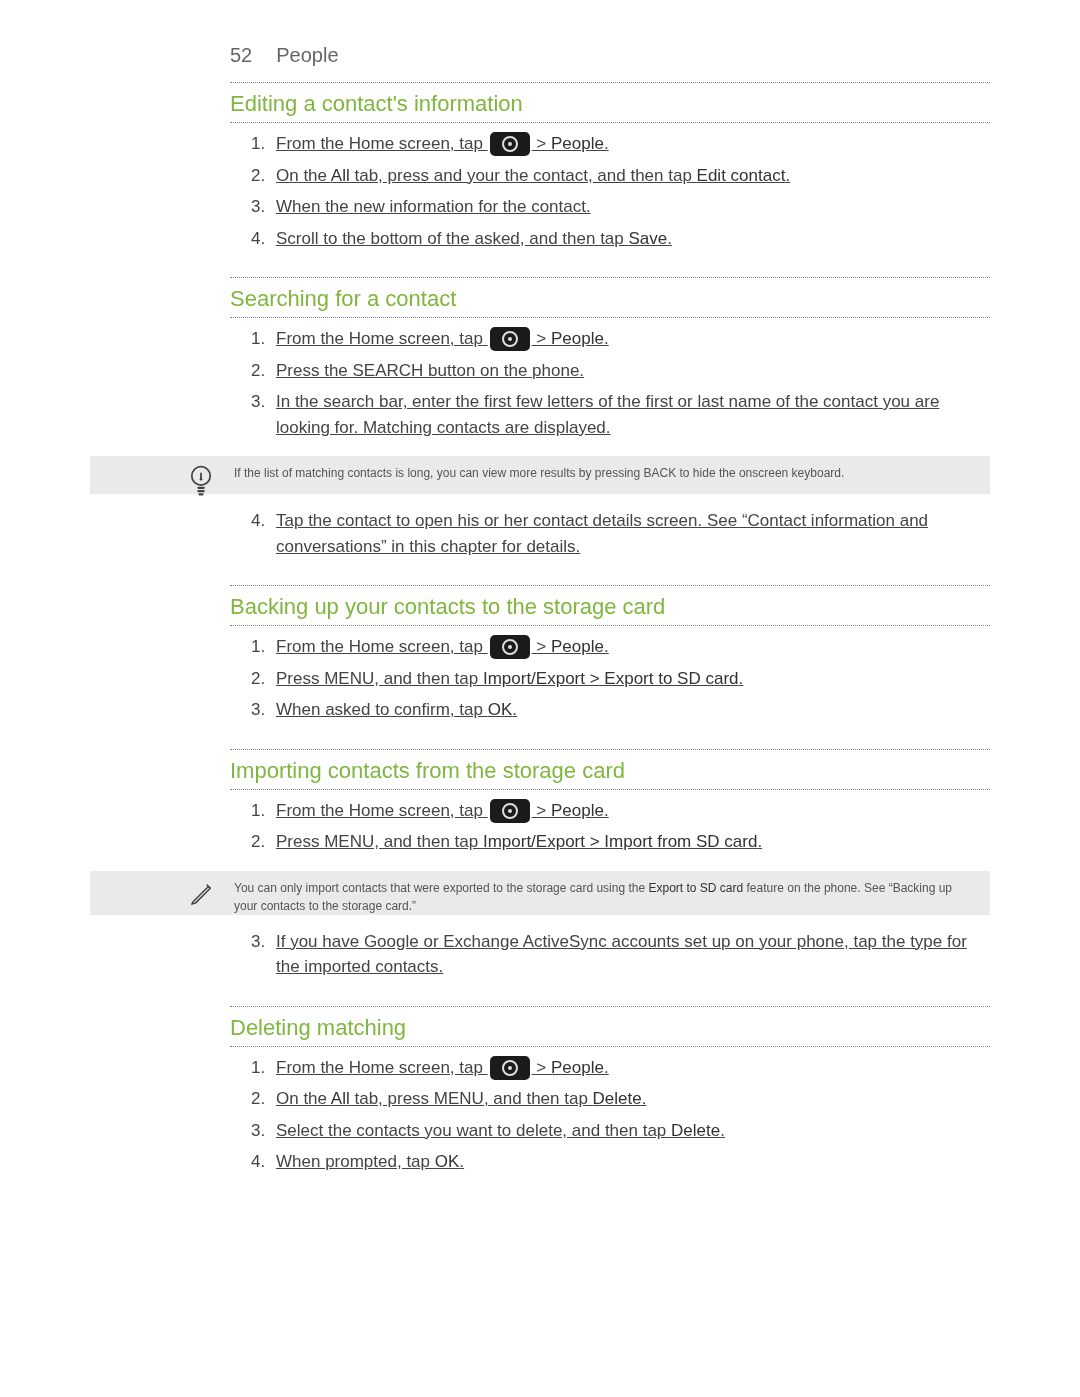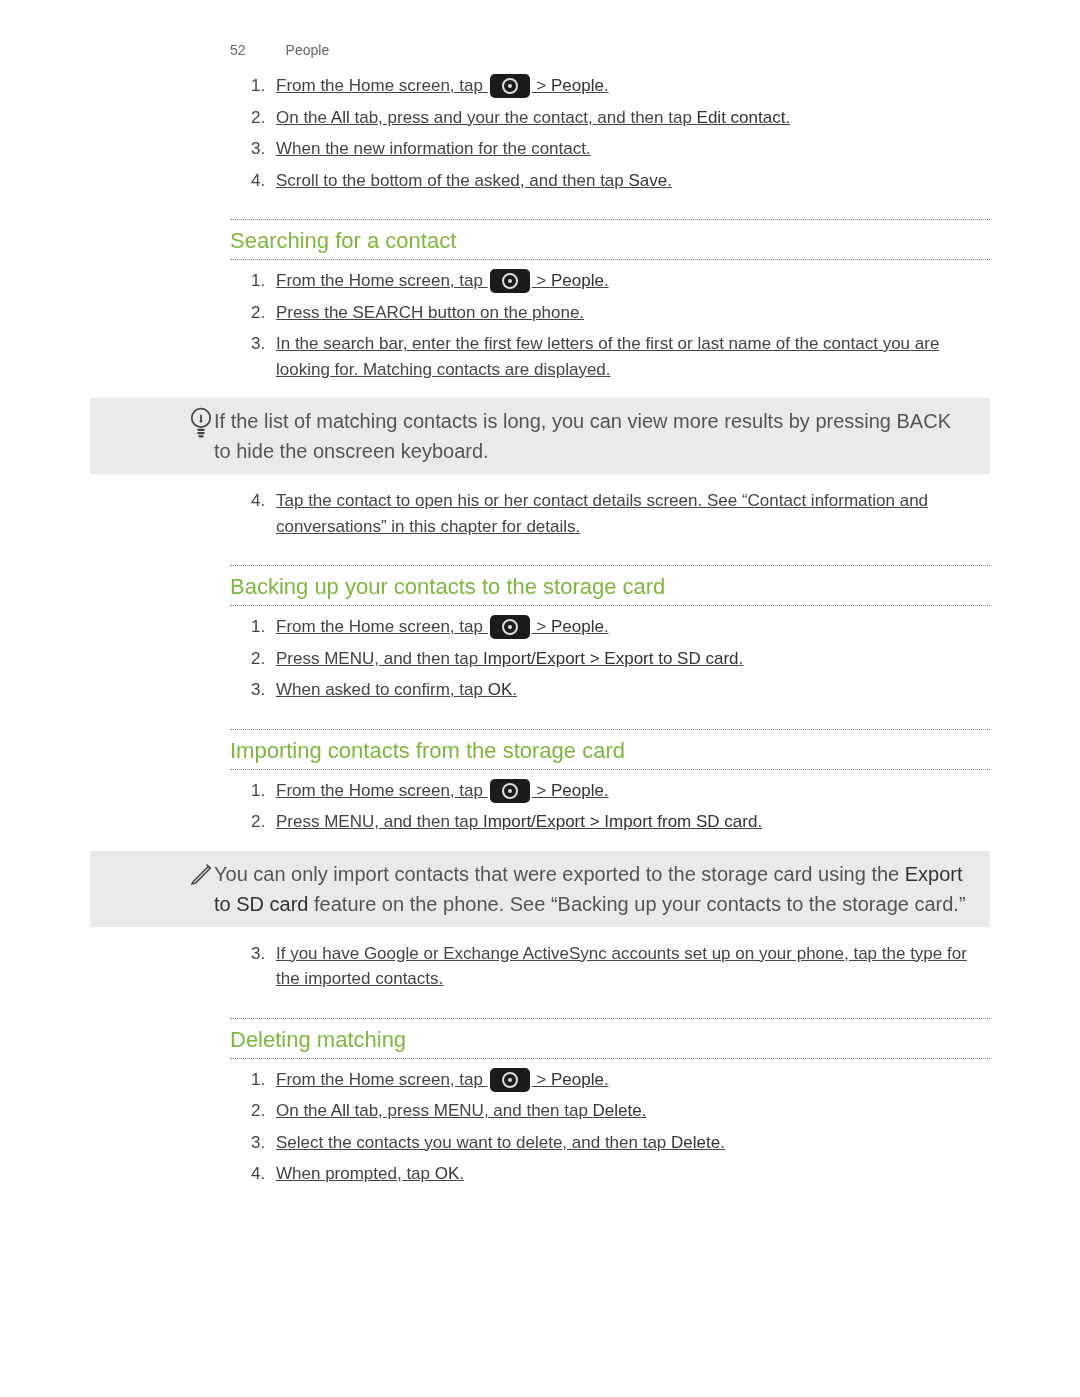--- a/index.html
+++ b/index.html
@@ -13,22 +13,22 @@
   }
   .page {
     width: 1080px;
     min-height: 1397px;
     margin: 0 auto;
     padding: 40px 90px 40px 90px;
     position: relative;
   }
   .hdr {
     display: flex;
-    gap: 40px;
-    font-size: 14px;
+    gap: 24px;
+    font-size: 20px;
     color: #666;
     margin: 0 0 12px 140px;
     align-items: flex-end;
   }
   .hdr .pg { }
   .hdr .ch { }
   .section-title {
     color: #7fb63e;
     font-size: 22px;
     font-weight: 400;
@@ -45,24 +45,25 @@
     padding-left: 40px;
   }
   ol.steps > li {
     margin: 6px 0;
     padding-left: 6px;
     text-decoration: underline;
   }
   .callout {
     background: #eaeaea;
     margin: 16px 0 14px 0;
-    padding: 8px 18px 8px 14px;
+    padding: 8px 18px 0 14px;
     display: flex;
     align-items: flex-start;
-    font-size: 20px;
+    gap: 20px;
+    font-size: 12px;
     color: #555;
     line-height: 1.5;
   }
   .callout .icon-cell {
     flex: 0 0 110px;
     display: flex;
     justify-content: flex-end;
   }
   .callout .icon {
     width: 26px;
@@ -105,20 +106,21 @@
   </defs>
 </svg>
 
 <div class="page">
 
   <div class="hdr">
     <span class="pg">52</span>
     <span class="ch">People</span>
   </div>
 
+  <div class="section-title">Editing a contact's information</div>
   <ol class="steps">
     <li>
       <span>From the Home screen, tap </span><span class="apps-icon"><svg viewBox="0 0 40 24">
             <use href="#apps-glyph"></use>
           </svg></span><span> &gt; </span><span class="semibold">People</span><span>.</span>
     </li>
     <li>
       <span>On the </span><span class="semibold">All</span><span> tab, press and your the contact, and then tap </span><span class="semibold">Edit contact</span><span>.</span>
     </li>
     <li>When the new information for the contact.</li>

